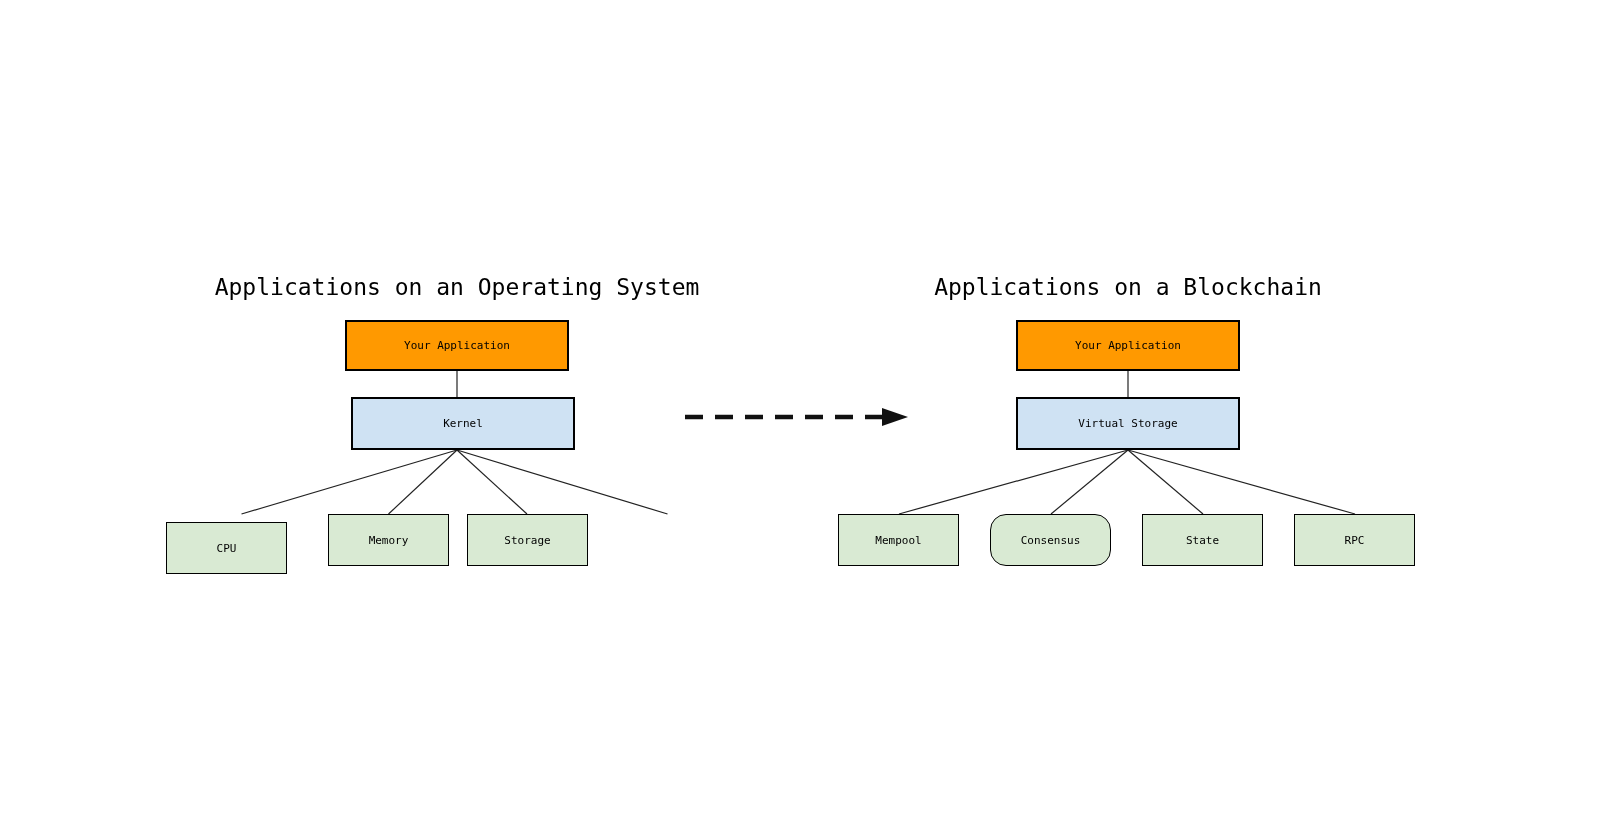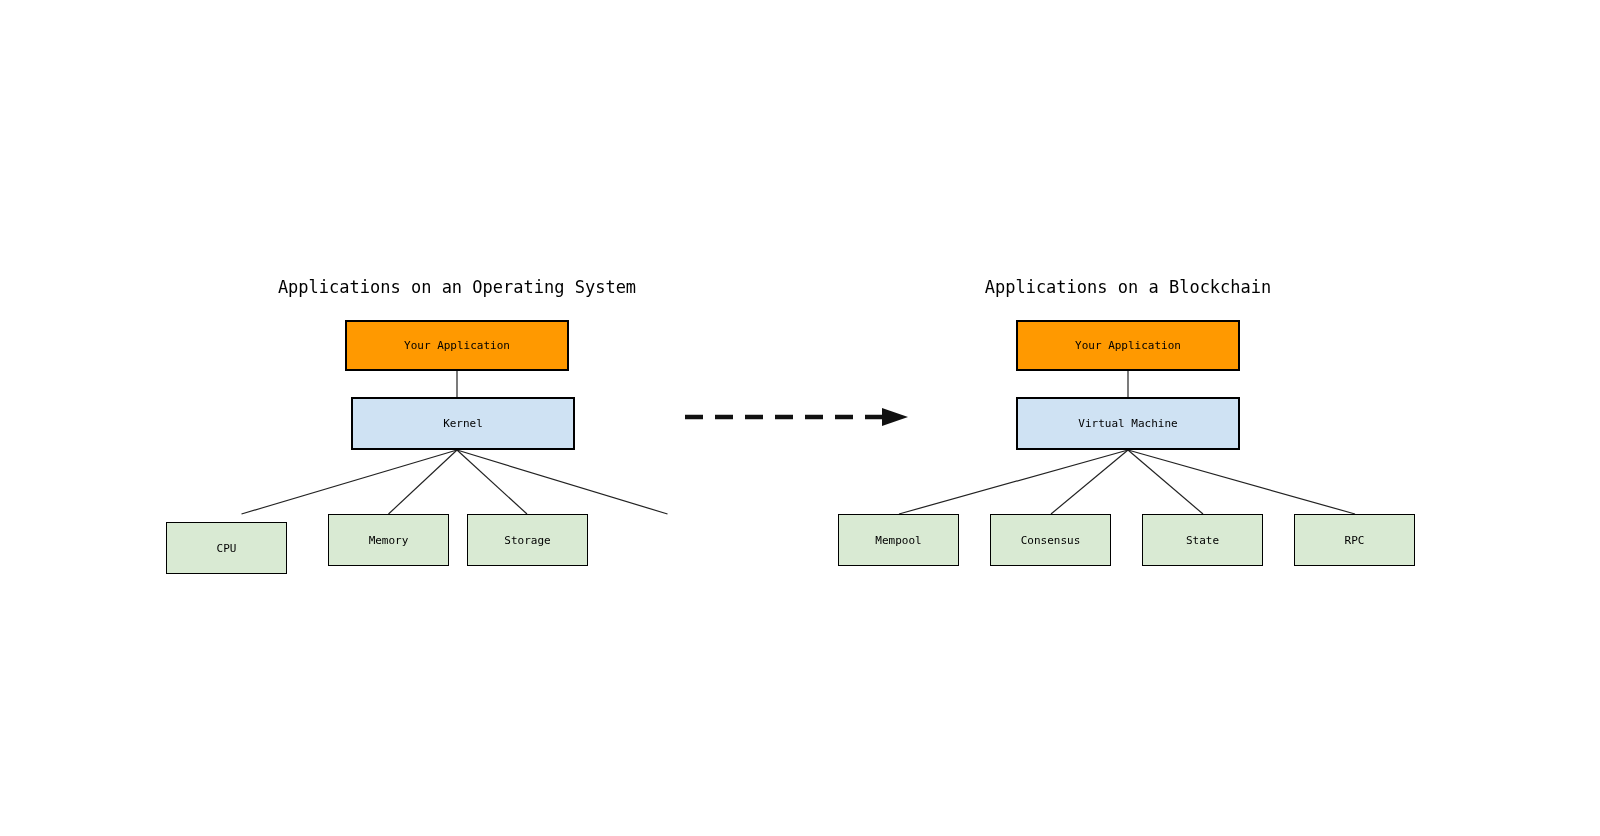--- a/index.html
+++ b/index.html
@@ -28,21 +28,21 @@
     left: 0; top: 0;
     width: 1600px; height: 836px;
   }
   .wires line.wire { stroke: var(--line, #222222); stroke-width: 1.2; }
   .wires line.arrow-shaft { stroke: var(--arrow, #111111); stroke-width: 4.5; }
   .wires polygon.arrow-head { fill: var(--arrow, #111111); }
   .diagram-title {
     position: absolute;
     width: 500px;
     text-align: center;
-    font-size: 17px;
+    font-size: 23px;
     line-height: 22px;
     white-space: nowrap;
   }
   .title-left  { left: 207px; top: 276px; }
   .title-right { left: 878px; top: 276px; }
   .box {
     position: absolute;
     display: flex;
     align-items: center;
     justify-content: center;
@@ -68,21 +68,21 @@
   .l-app      { left: 345px;  top: 320px; }
   .l-platform { left: 351px;  top: 397px; }
   .l-c0 { left: 166px; top: 514px; margin-top: 8px; }
   .l-c1 { left: 328px; top: 514px; }
   .l-c2 { left: 467px; top: 514px; }
   .l-c3 { left: 607px; top: 514px; }
   
   .r-app      { left: 1016px; top: 320px; }
   .r-platform { left: 1016px; top: 397px; }
   .r-c0 { left: 838px;  top: 514px; }
-  .r-c1 { left: 990px;  top: 514px; }
+  .r-c1 { left: 990px;  top: 514px; border-radius: 16px; }
   .r-c2 { left: 1142px; top: 514px; }
   .r-c3 { left: 1294px; top: 514px; }
 </style>
 </head>
 <body>
 
 <div class="canvas">
 
   <svg class="wires" viewBox="0 0 1600 836">
 
@@ -104,19 +104,19 @@
 
   <div class="diagram-title title-left">Applications on an Operating System</div>
   <div class="box box-app l-app">Your Application</div>
   <div class="box box-platform l-platform">Kernel</div>
   <div class="box box-component l-c0">CPU</div>
   <div class="box box-component l-c1">Memory</div>
   <div class="box box-component l-c2">Storage</div>
 
   <div class="diagram-title title-right">Applications on a Blockchain</div>
   <div class="box box-app r-app">Your Application</div>
-  <div class="box box-platform r-platform">Virtual Machine</div>
+  <div class="box box-platform r-platform">Virtual Storage</div>
   <div class="box box-component r-c0">Mempool</div>
   <div class="box box-component r-c1">Consensus</div>
   <div class="box box-component r-c2">State</div>
   <div class="box box-component r-c3">RPC</div>
 
 </div>
 
 </body></html>

